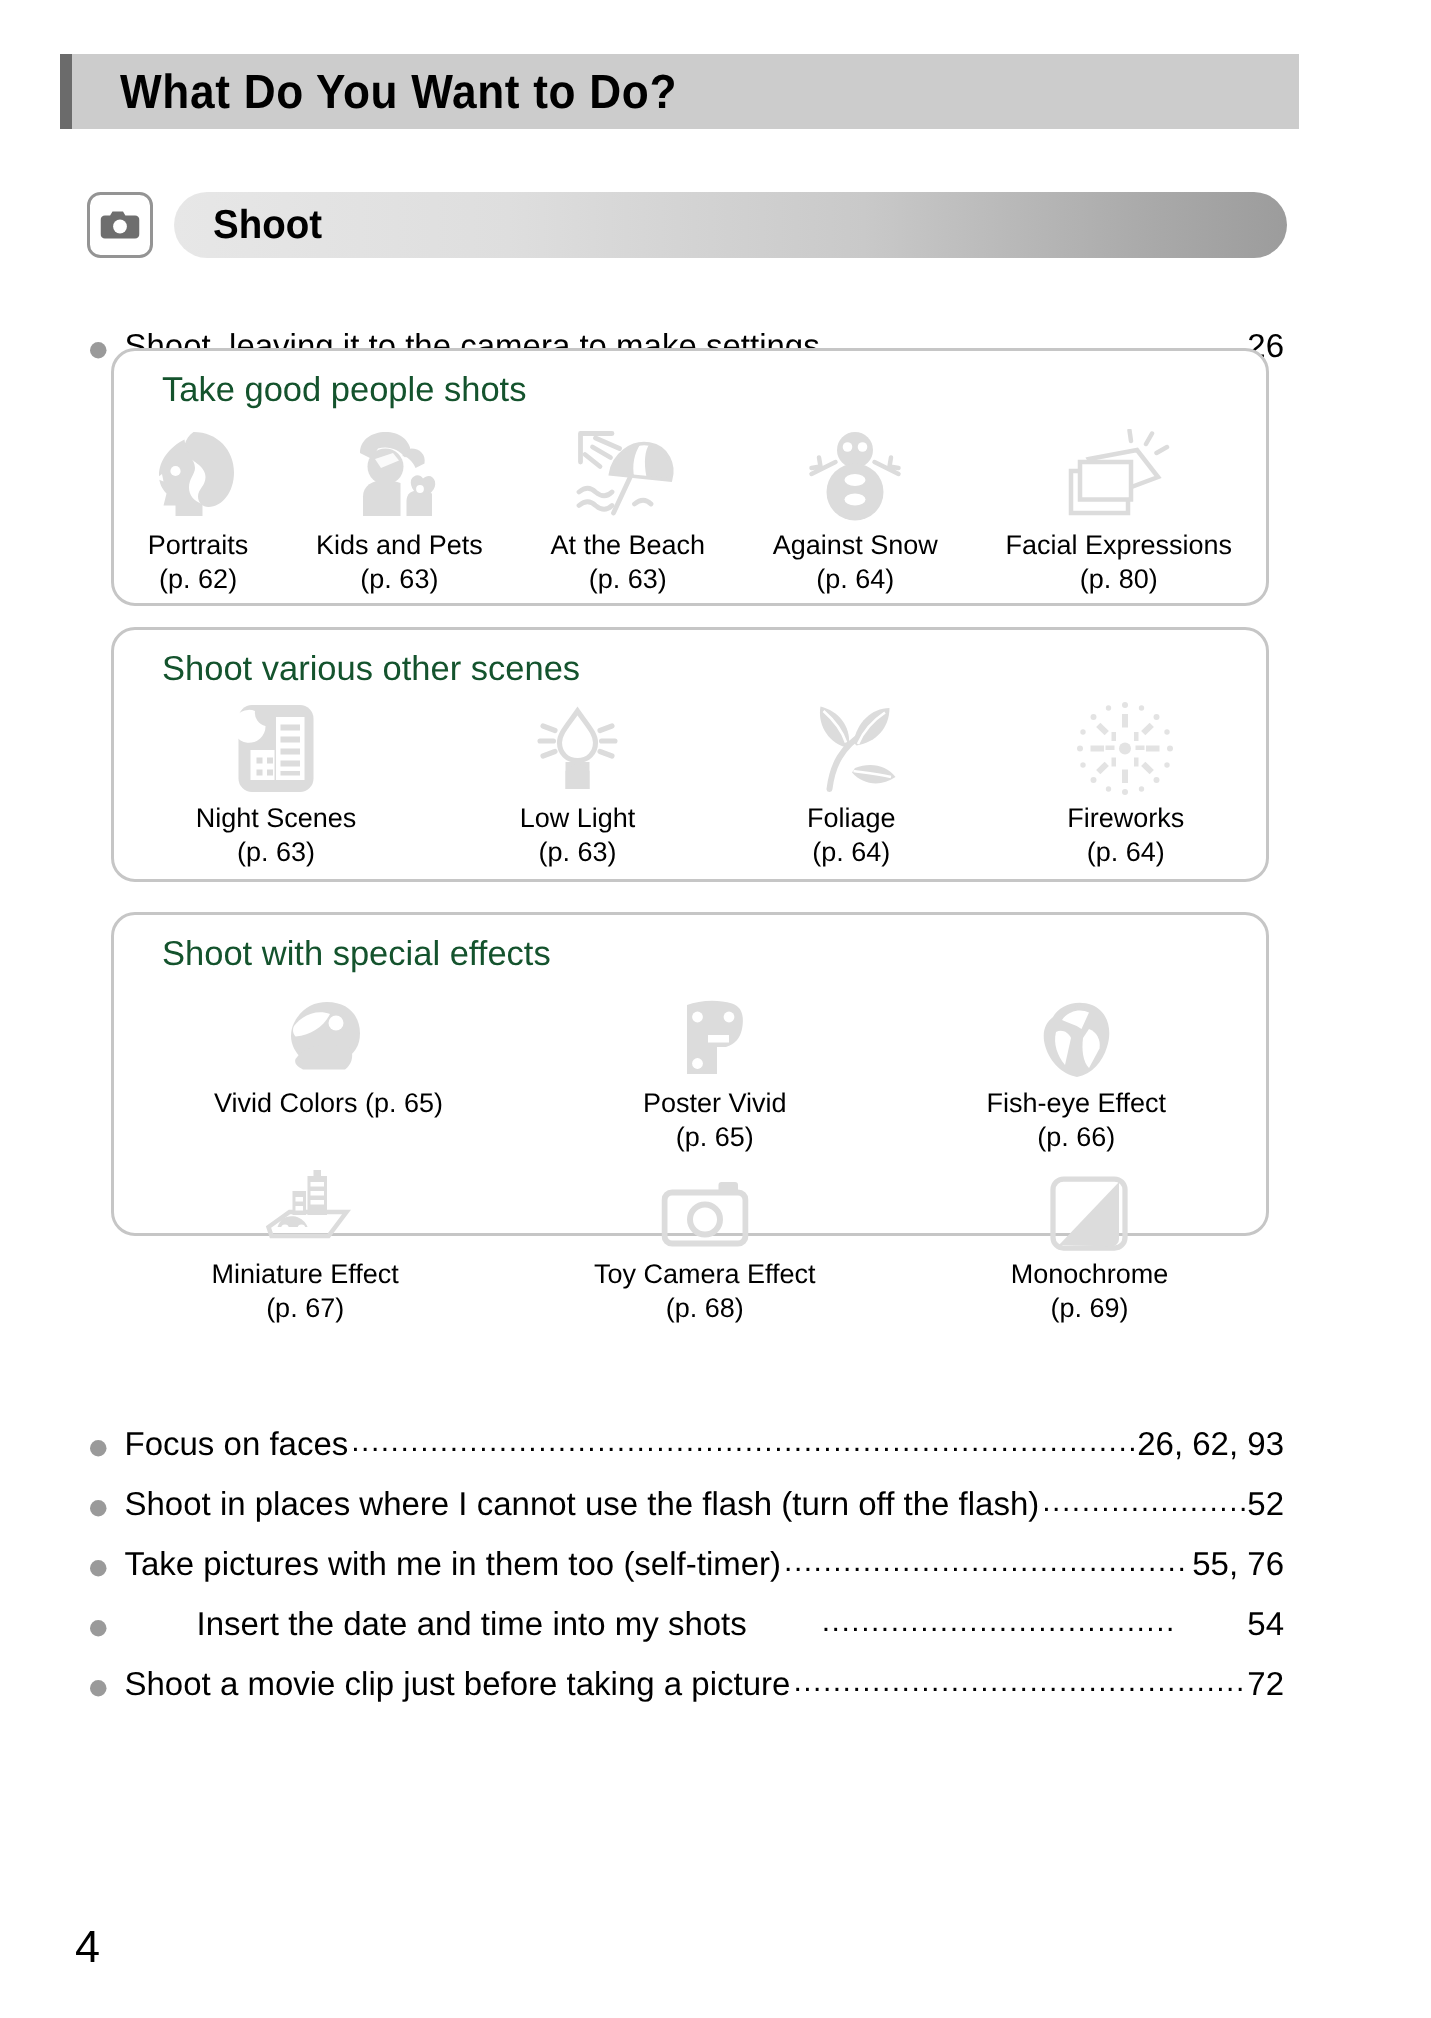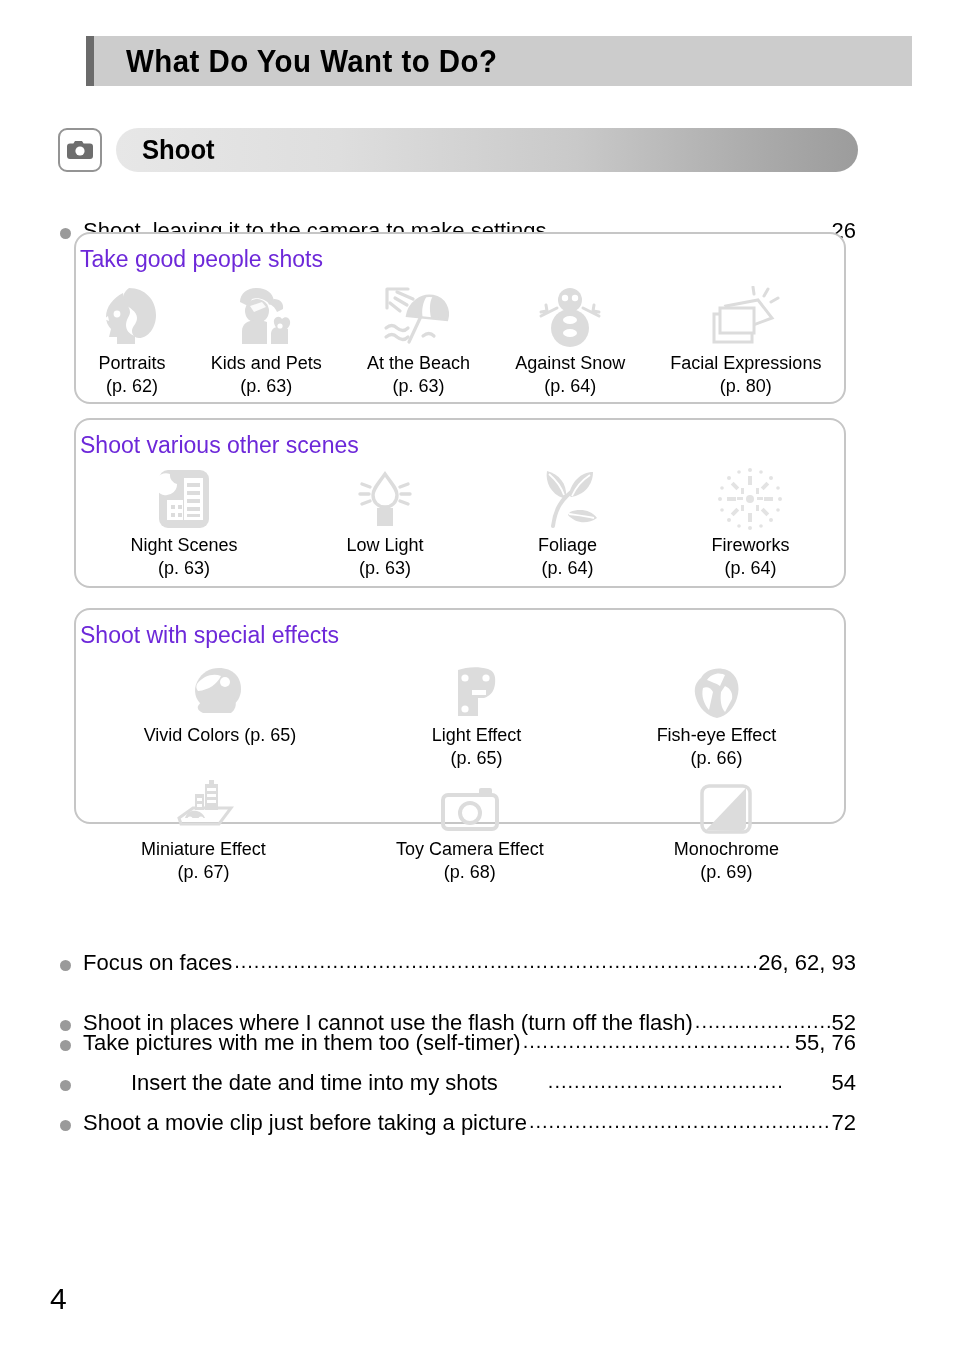--- a/index.html
+++ b/index.html
@@ -13,21 +13,21 @@
     color: #000;
     overflow: hidden;
   }
 
   
   .title-bar {
     position: absolute;
     left: 48px; top: 36px;
     width: 818px; height: 50px;
     background: #cccccc;
-    display: flex; align-items: center; margin-left: 46px;
+    display: flex; align-items: center;
   }
   .title-bar .accent {
     position: absolute;
     left: -8px; top: 0;
     width: 8px; height: 50px;
     background: #6b6b6b;
   }
   .title-text {
     font-family: "Liberation Sans Narrow", "Liberation Sans", sans-serif;
     font-weight: bold;
@@ -106,23 +106,23 @@
   
   .group-box {
     position: absolute;
     box-sizing: border-box;
     border: 2px solid #c6c6c6;
     border-radius: 16px;
     background: #ffffff;
   }
   .group-title {
     position: absolute;
-    left: 4px; top: 12px;
+    left: 32px; top: 12px;
     font-size: 23px;
-    color: #6d28d9;
+    color: #14532d;
   }
   .icon-row {
     position: absolute;
     left: 0; right: 0;
     display: flex;
     justify-content: space-around;
     align-items: flex-start;
   }
   .icon-cell {
     display: flex;
@@ -408,21 +408,21 @@
       <div class="icon-art" style="height:58px;">
         <svg width="56" height="54" viewBox="0 0 56 54">
           <path d="M10 4 C18 1 30 0 40 3 C46 5 48 10 47 18 C46 26 42 30 36 32 L30 32 L30 50 L10 50 Z" fill="#dcdcdc"></path>
           <circle cx="17" cy="12" r="3.6" fill="#ffffff"></circle>
           <circle cx="38" cy="12" r="3.6" fill="#ffffff"></circle>
           <circle cx="17" cy="43" r="3.6" fill="#ffffff"></circle>
           <path d="M34 32 L40 36 L34 39 Z" fill="#ffffff"></path>
           <rect x="24" y="24" width="14" height="5" fill="#ffffff"></rect>
         </svg>
       </div>
-      <div class="icon-label">Light Effect</div>
+      <div class="icon-label">Poster Vivid</div>
       <div class="icon-page">(p. 65)</div>
     </div>
 
     <div class="icon-cell">
       <div class="icon-art" style="height:58px;">
         <svg width="58" height="54" viewBox="0 0 58 54">
           <path d="M14 12 C18 4 30 0 40 4 C50 8 54 20 50 32 C47 42 40 50 30 52 C20 50 12 42 9 32 C6 22 9 16 14 12 Z" fill="#dcdcdc"></path>
           <path d="M20 14 C24 8 32 6 38 9 L33 20 C29 17 24 16 20 14 Z" fill="#ffffff"></path>
           <path d="M16 22 C20 20 24 22 26 26 L22 44 C17 38 14 30 16 22 Z" fill="#ffffff"></path>
           <path d="M38 20 C43 22 46 27 45 33 L38 46 C34 42 33 34 34 26 Z" fill="#ffffff"></path>
@@ -488,21 +488,21 @@
   </div>
 </div>
 
 <div class="bullet-line" style="top:918px;">
   <span class="bullet-dot"></span>
   <span class="bl-label">Focus on faces</span>
   <span class="bl-leader">.........................................................................................</span>
   <span class="bl-page">26, 62, 93</span>
 </div>
 
-<div class="bullet-line" style="top:978px;">
+<div class="bullet-line" style="top:958px;">
   <span class="bullet-dot"></span>
   <span class="bl-label">Shoot in places where I cannot use the flash (turn off the flash)</span>
   <span class="bl-leader">..........................................</span>
   <span class="bl-page">52</span>
 </div>
 
 <div class="bullet-line" style="top:998px;">
   <span class="bullet-dot"></span>
   <span class="bl-label">Take pictures with me in them too (self-timer)</span>
   <span class="bl-leader">.........................................................................................</span>

